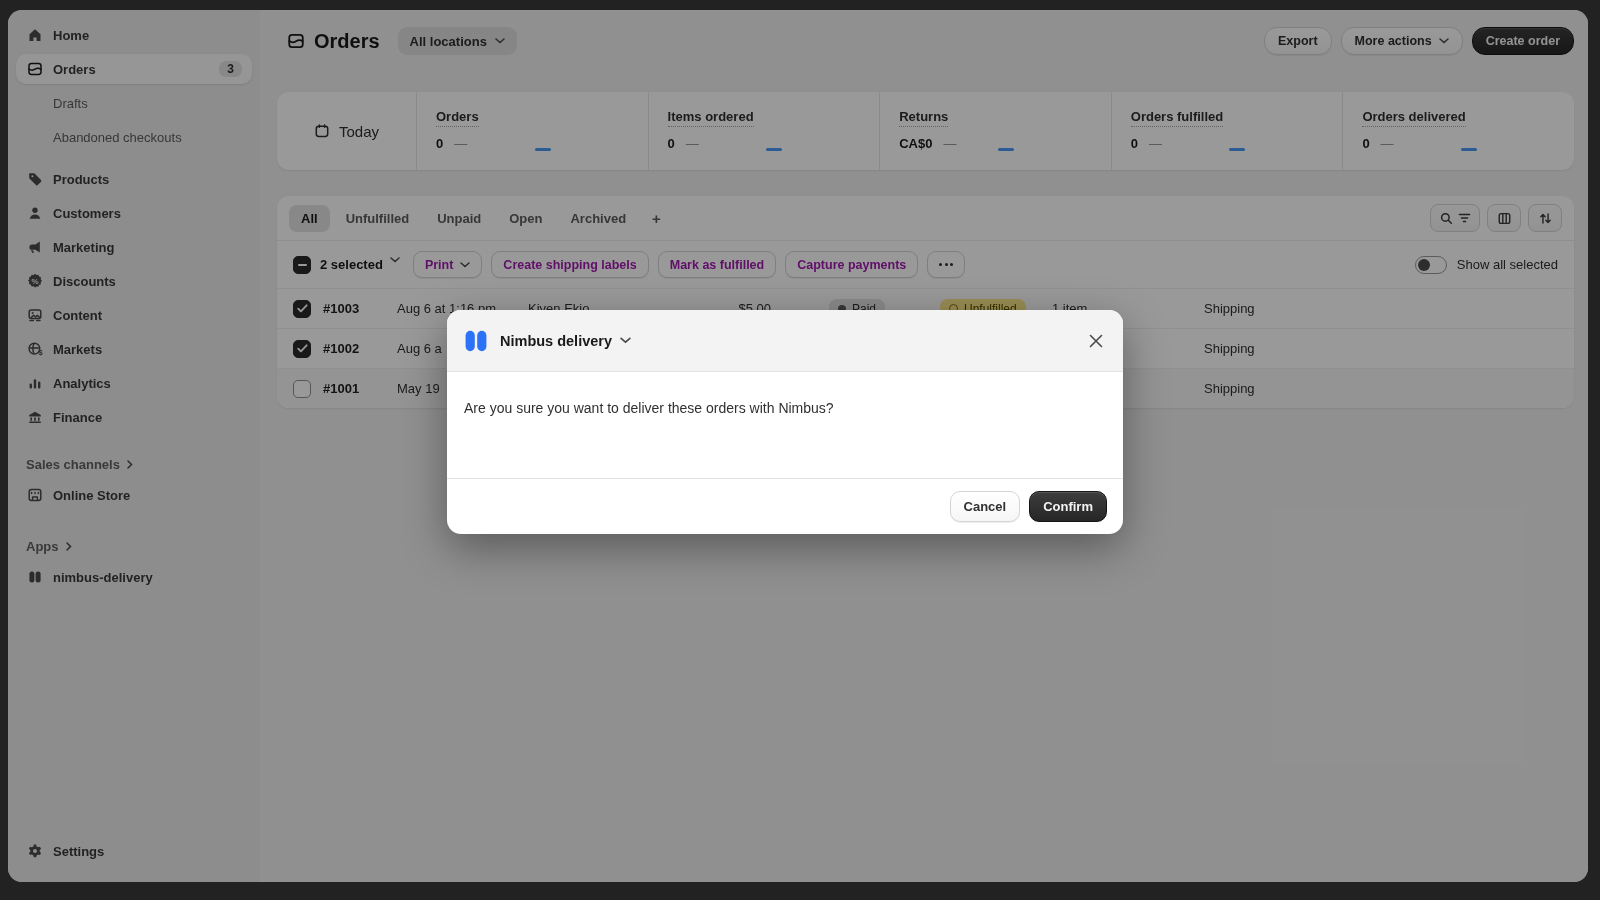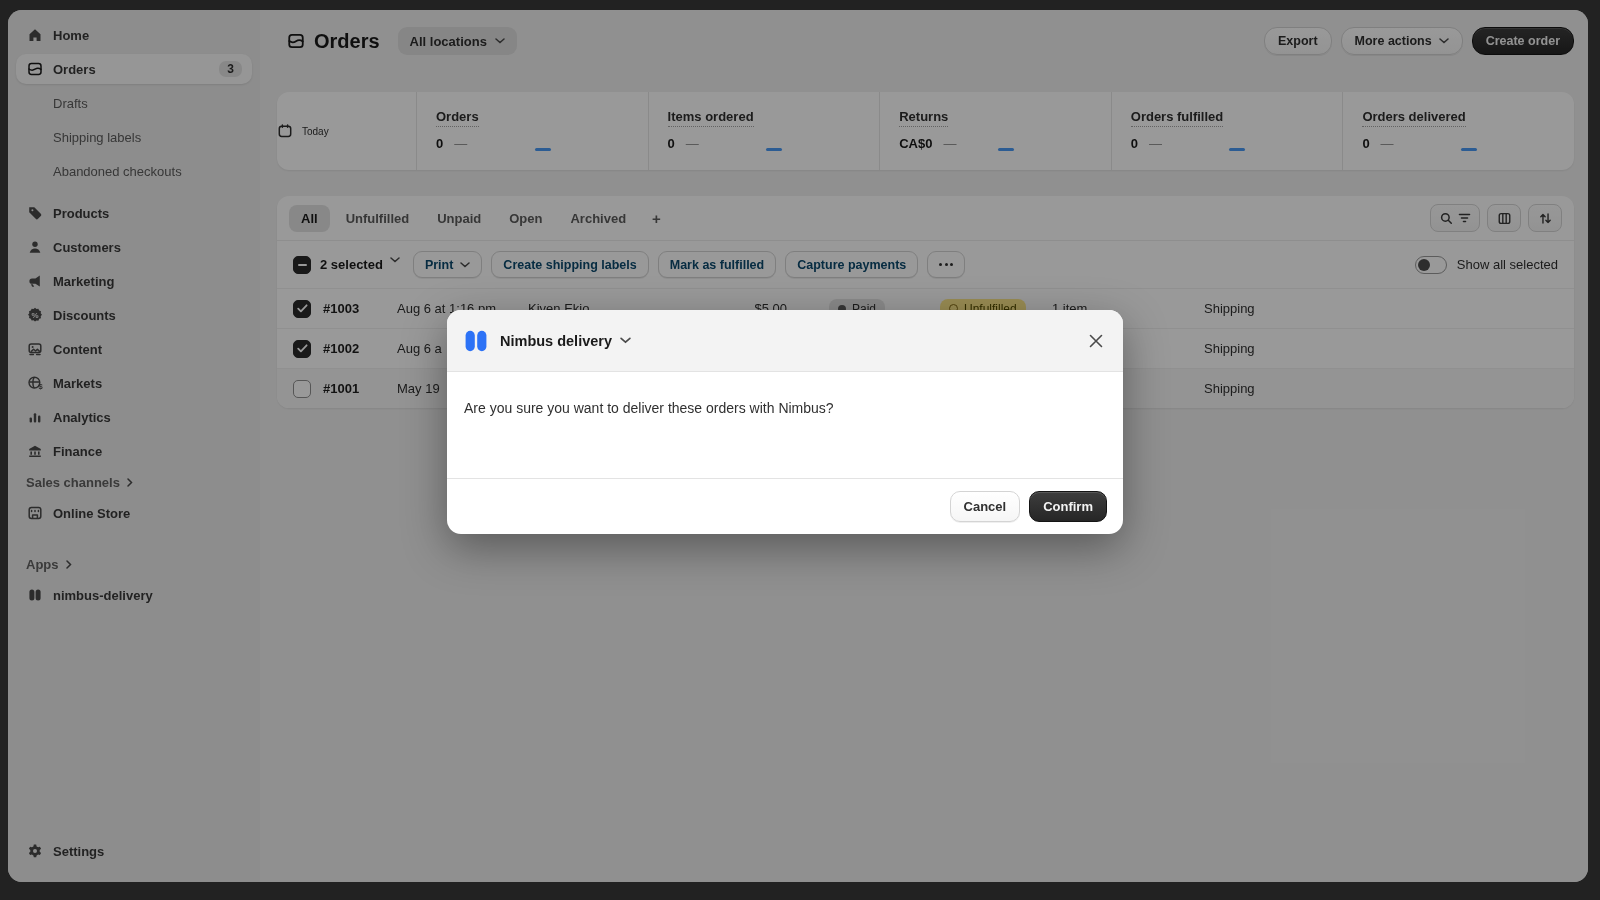--- a/index.html
+++ b/index.html
@@ -13,36 +13,36 @@
   
   .sidebar{width:252px;flex:none;background:#ebebeb;padding:8px 6px 14px;display:flex;flex-direction:column;font-size:13px;color:#303030}
   .nav-item{display:flex;align-items:center;gap:10px;height:30px;margin:2px 2px;padding:0 10px;border-radius:10px;font-weight:600;color:#3a3a3a;cursor:default}
   .nav-item .nicon{width:17px;display:flex;justify-content:center;color:#4a4a4a;flex:none}
   .nav-item.active{background:#fafafa;box-shadow:0 1px 2px rgba(0,0,0,.10)}
   .nav-item.active .nicon{color:#1a1a1a}
   .count-badge{margin-left:auto;background:#e3e3e3;border-radius:7px;padding:1px 8px;font-size:12px;font-weight:600;color:#303030}
   .nav-sub{display:flex;align-items:center;height:30px;margin:2px 2px;padding:0 10px 0 37px;border-radius:10px;font-weight:500;color:#5c5c5c}
   .nav-section{display:flex;align-items:center;gap:7px;height:28px;padding:0 12px;color:#616161;font-weight:600}
   .gap-products{margin-top:10px}
-  .gap-channels{margin-top:0}
+  .gap-channels{margin-top:16px}
   .gap-apps{margin-top:20px}
   .settings-row{margin-top:auto}
 
   
   .content{flex:1;position:relative;background:#f1f1f1}
   .page-header{position:absolute;left:27px;right:14px;top:16px;height:30px;display:flex;align-items:center}
   .page-title{display:flex;align-items:center;gap:9px;font-size:20px;font-weight:700;color:#1a1a1a}
   .loc-btn{margin-left:18px;height:28px;background:#e0e0e0;border-radius:9px;padding:0 12px;display:flex;align-items:center;gap:8px;font-size:13px;font-weight:600;color:#303030;cursor:default}
   .hdr-actions{margin-left:auto;display:flex;gap:9px}
   .btn{height:28px;border-radius:13px;padding:0 13px;display:inline-flex;align-items:center;gap:7px;font-size:12.5px;font-weight:600;color:#303030;background:linear-gradient(#ffffff,#f6f6f6);border:1px solid #d4d4d4;box-shadow:0 1px 0 rgba(26,26,26,.07);cursor:default}
   .btn.dark{background:linear-gradient(#3d3d3d,#262626);border-color:#141414;color:#f3f3f3;box-shadow:inset 0 1px 0 rgba(255,255,255,.14)}
 
   
   .metrics{position:absolute;left:17px;right:14px;top:82px;height:78px;background:#fff;border-radius:12px;box-shadow:0 1px 2px rgba(0,0,0,.08);display:flex}
-  .m-today{width:140px;flex:none;display:flex;align-items:center;justify-content:flex-start;gap:9px;font-size:10px;font-weight:500;color:#303030;border-right:1px solid #e7e7e7}
+  .m-today{width:140px;flex:none;display:flex;align-items:center;justify-content:center;gap:9px;font-size:15px;font-weight:500;color:#303030;border-right:1px solid #e7e7e7}
   .m-cell{flex:1;position:relative;padding:15px 0 0 19px;border-right:1px solid #e7e7e7}
   .m-cell:last-child{border-right:none}
   .m-label{display:inline-block;font-size:13px;font-weight:600;color:#303030;border-bottom:1.5px dotted #a3a3a3;padding-bottom:2px}
   .m-value{margin-top:9px;display:flex;align-items:center;gap:11px;font-size:13px;font-weight:700;color:#1a1a1a}
   .m-delta{color:#8a8a8a;font-weight:500}
   .spark{position:absolute;left:51%;bottom:19px;width:16px;height:3px;border-radius:2px;background:#4a9af5}
 
   
   .table-card{position:absolute;left:17px;right:14px;top:186px;height:212px;background:#fff;border-radius:12px;box-shadow:0 1px 2px rgba(0,0,0,.08);overflow:hidden}
   .tabs{height:44px;display:flex;align-items:center;gap:4px;padding:0 12px}
@@ -53,35 +53,35 @@
   .tool-btn{height:28px;border-radius:8px;border:1px solid #d6d6d6;background:linear-gradient(#fdfdfd,#f5f5f5);display:flex;align-items:center;justify-content:center;gap:4px;color:#3a3a3a;padding:0 8px;cursor:default}
 
   .bulk{height:48px;display:flex;align-items:center;gap:9px;padding:0 16px;border-top:1px solid #ededed}
   .cb{width:18px;height:18px;border-radius:5px;border:1.5px solid #8f8f8f;background:#fff;flex:none;display:flex;align-items:center;justify-content:center;cursor:default}
   .cb svg{display:none}
   .cb.checked,.cb.indet{background:#2b2b2b;border-color:#2b2b2b}
   .cb.checked svg{display:block}
   .cb .minus{display:none;width:9px;height:2px;border-radius:1px;background:#fff}
   .cb.indet .minus{display:block}
   .sel-label{display:flex;align-items:flex-start;gap:7px;font-size:13px;font-weight:600;color:#1a1a1a;margin-right:4px}
-  .pill-btn{height:27px;border-radius:9px;border:1px solid #d4d4d4;background:#fff;box-shadow:0 1px 0 rgba(26,26,26,.07);padding:0 11px;display:flex;align-items:center;gap:7px;font-size:12.5px;font-weight:600;color:#0c4a6e;cursor:default}
+  .pill-btn{height:27px;border-radius:9px;border:1px solid #d4d4d4;background:#fff;box-shadow:0 1px 0 rgba(26,26,26,.07);padding:0 11px;display:flex;align-items:center;gap:7px;font-size:12.5px;font-weight:600;color:#a21caf;cursor:default}
   .dots{display:flex;gap:2.5px;align-items:center}
   .dots i{width:3px;height:3px;border-radius:50%;background:#303030}
   .bulk-right{margin-left:auto;display:flex;align-items:center;gap:10px;font-size:13px;color:#303030}
   .toggle{width:32px;height:18px;border-radius:10px;border:1px solid #9a9a9a;background:#fff;position:relative;cursor:default}
   .toggle .knob{position:absolute;left:2px;top:2px;width:12px;height:12px;border-radius:50%;background:#4c4c4c}
 
   .row{position:relative;height:40px;border-top:1px solid #f0f0f0}
   .row.muted{background:#f7f7f7}
   .cell{position:absolute;top:0;height:100%;display:flex;align-items:center;font-size:13px;color:#303030}
   .cell.c-cb{left:16px}
   .cell.c-num{left:46px;font-weight:600;color:#1f1f1f}
   .cell.c-date{left:120px}
   .cell.c-cust{left:251px}
-  .cell.c-total{left:420px;width:90px;justify-content:flex-end}
+  .cell.c-total{left:404px;width:90px;justify-content:flex-end}
   .cell.c-pay{left:552px}
   .cell.c-ful{left:663px}
   .cell.c-items{left:775px}
   .cell.c-del{left:927px}
   .badge-pill{display:flex;align-items:center;gap:6px;background:#e6e6e6;border-radius:8px;padding:3px 9px;font-size:12px;font-weight:500;color:#303030}
   .badge-pill .dot{width:8px;height:8px;border-radius:50%;background:#5c5c5c}
   .badge-pill.warn{background:#ffea8a;color:#574e00}
   .badge-pill.warn .ring{width:9px;height:9px;border-radius:50%;border:1.7px solid #8a6e16;background:transparent}
 
   
@@ -115,23 +115,20 @@
           <svg width="16" height="16" viewBox="0 0 16 16" fill="none" stroke="currentColor" stroke-width="1.5" stroke-linecap="round" stroke-linejoin="round">
             <rect x="2" y="2.6" width="12" height="10.8" rx="2.4"></rect>
             <path d="M2 8c2 1.5 4 1.5 6 .2s4-1.3 6 .2"></path>
           </svg>
         </span>
       <span>Orders</span>
       <span class="count-badge">3</span>
     </div>
     <div class="nav-sub">
         <span>Drafts</span>
-      </div>
-    <div class="nav-sub">
-        <span>Shipping labels</span>
       </div>
     <div class="nav-sub">
         <span>Abandoned checkouts</span>
       </div>
 
     <div class="nav-item gap-products">
       <span class="nicon">
           <svg width="16" height="16" viewBox="0 0 16 16">
             <path fill="currentColor" d="M2.2 2.2h5.1l6.5 6.5a1.6 1.6 0 010 2.3l-2.8 2.8a1.6 1.6 0 01-2.3 0L2.2 7.3zM5.4 6.3a1 1 0 100-2 1 1 0 000 2z"></path>
           </svg>

